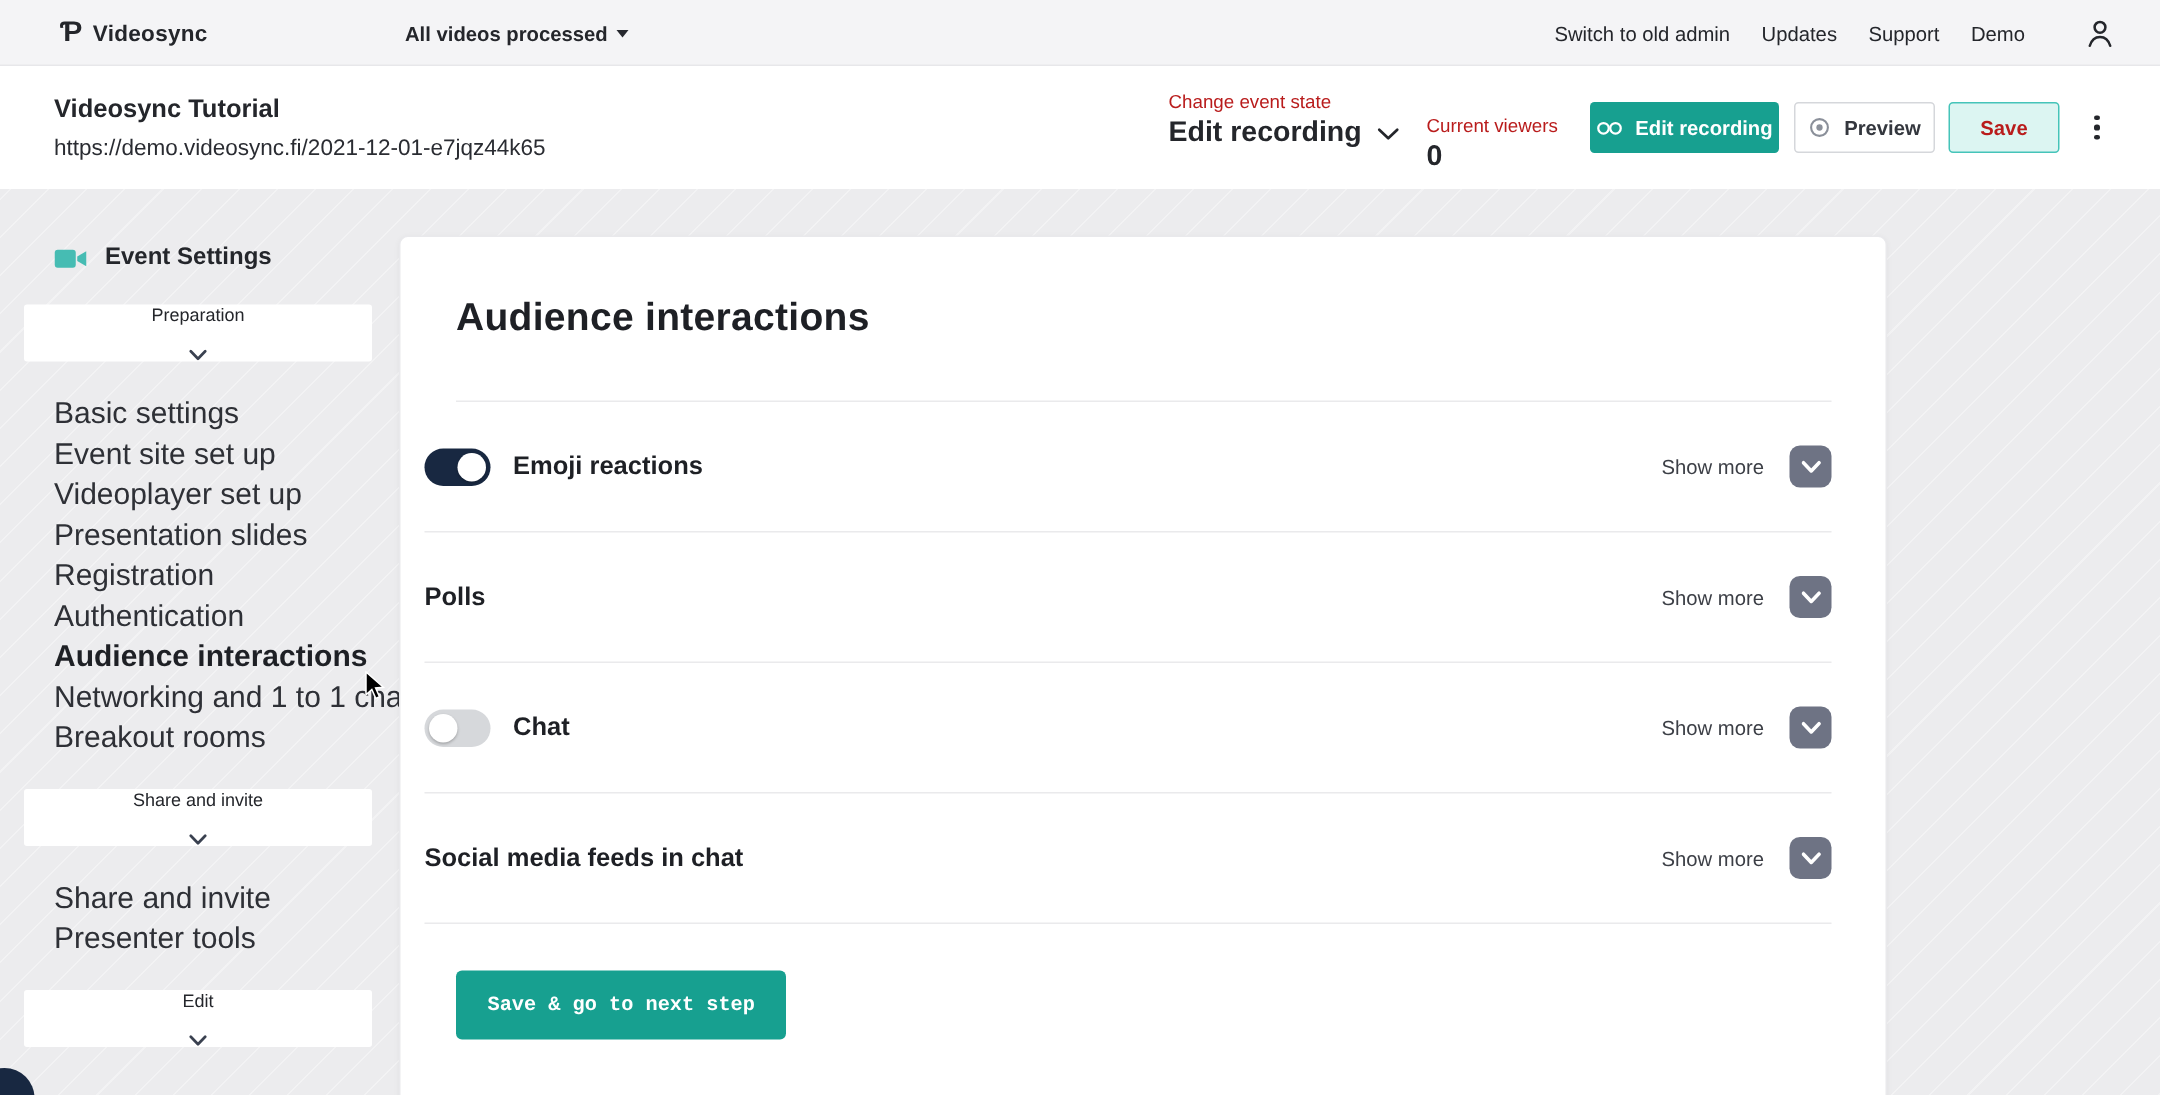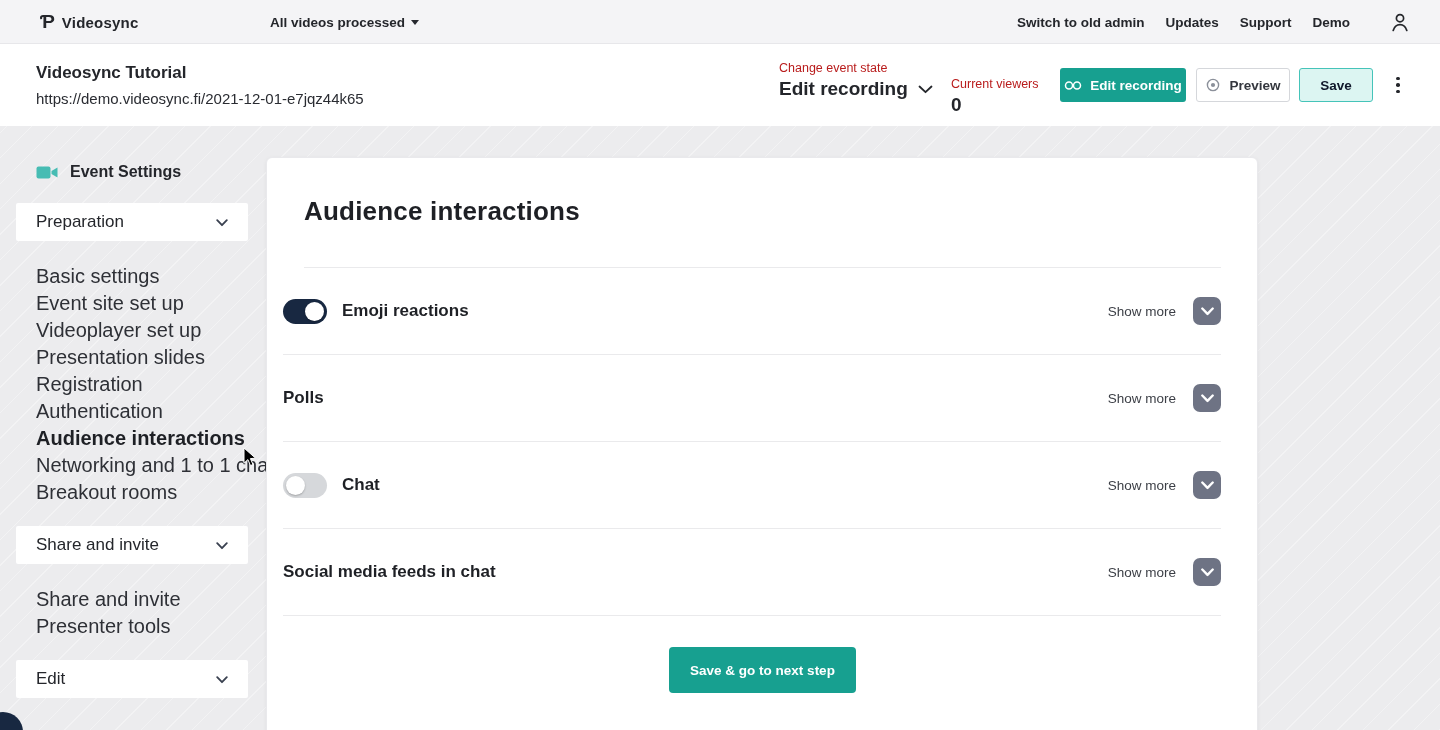--- a/index.html
+++ b/index.html
@@ -20,21 +20,21 @@
   }
   .brand { position:absolute; left:40px; top:0; height:44px; display:flex; align-items:center; gap:7px; }
   .brand-glyph { font-size:19px; font-weight:800; line-height:1; transform:translateY(-1px); }
   .brand-name { font-size:15px; font-weight:700; letter-spacing:.2px; }
   .status-dd {
     position:absolute; left:270px; top:0; height:44px; display:flex; align-items:center; gap:6px;
     font-size:13.5px; font-weight:600; cursor:pointer;
   }
   .caret-down { width:0; height:0; border-left:4.5px solid transparent; border-right:4.5px solid transparent; border-top:5px solid #26282e; }
   .top-links { position:absolute; right:90px; top:0; height:44px; display:flex; align-items:center; gap:21px; }
-  .top-link { font-size:13.5px; font-weight:700; cursor:pointer; white-space:nowrap; }
+  .top-link { font-size:13.5px; font-weight:400; cursor:pointer; white-space:nowrap; }
   .user-btn { position:absolute; right:31px; top:13px; width:18px; height:19px; cursor:pointer; }
 
   
   .header { position:absolute; top:44px; left:0; width:1440px; height:82px; background:#fff; z-index:4; }
   .event-title { position:absolute; left:36px; top:19px; font-size:17px; font-weight:700; }
   .event-url { position:absolute; left:36px; top:46px; font-size:15px; font-weight:400; color:#2a2c32; }
   .block-label { font-size:12.5px; color:#b91c1c; }
   .state-block { position:absolute; left:779px; top:17px; }
   .state-value { margin-top:3px; font-size:19px; font-weight:700; display:flex; align-items:center; gap:10px; cursor:pointer; }
   .viewers-block { position:absolute; left:951px; top:17px;margin-top:16px; }
@@ -52,21 +52,21 @@
     background:#ececee;
     background-image:repeating-linear-gradient(-45deg, rgba(255,255,255,.35) 0 1px, transparent 1px 18px);
   }
 
   
   .sidebar { position:absolute; top:0; left:0; width:264px; }
   .sidebar-head { margin:36px 0 21px 36px; display:flex; align-items:center; gap:12px; font-size:16px; font-weight:700; height:20px; }
   .side-card {
     margin:10px 16px 0; height:38px; background:#fff; border-radius:2px;
     display:flex; align-items:center; justify-content:space-between;
-    padding:0 20px; font-size:17px; cursor:pointer;
+    padding:0 20px; font-size:12px; cursor:pointer;flex-direction:column;
   }
   .side-card:first-of-type { margin-top:0; }
   .side-list { margin:22px 36px 20px; list-style:none; }
   .side-item { height:27px; display:flex; align-items:center; font-size:20px; color:#2e3036; cursor:pointer; white-space:nowrap; }
   .side-item.active { font-weight:700; color:#1e2025; }
   .chev { display:block; }
 
   
   .main-card {
     position:absolute; left:266px; top:31px; width:992px; height:660px;
@@ -78,21 +78,21 @@
   .rows { margin:0 36px 0 16px;text-align:center; }
   .feat-row { height:87px; display:flex; align-items:center; border-bottom:1px solid #eaeaec; }
   .feat-label { font-size:17px; font-weight:700; color:#1e2025; }
   .row-right { margin-left:auto; display:flex; align-items:center; gap:17px; }
   .show-more { font-size:13.5px; color:#3c3f46; cursor:pointer; }
   .exp-btn { width:28px; height:28px; border:none; border-radius:7px; display:flex; align-items:center; justify-content:center; cursor:pointer; }
   .toggle { width:44px; height:25px; border-radius:13px; position:relative; margin-right:15px; cursor:pointer; flex:0 0 auto; }
   .toggle .knob { position:absolute; top:3px; width:19px; height:19px; border-radius:50%; background:#fff; box-shadow:0 1px 2px rgba(0,0,0,.25); }
   .toggle.on .knob { right:3px; }
   .toggle.off .knob { left:3px; }
-  .footer-row { display:flex; justify-content:center; margin:31px 36px 0 37px; }
+  .footer-row { display:flex; justify-content:flex-start; margin:31px 36px 0 37px;font-family:Liberation Mono, monospace; }
   .btn-next { height:46px; padding:0 21px; border:none; border-radius:4px; color:#fff; font-size:13.5px; font-weight:600; font-family:inherit; cursor:pointer; }
 
   .cursor { position:absolute; left:243px; top:447px; z-index:9; pointer-events:none; }
   .corner-dot { position:absolute; left:-17px; top:586px; width:40px; height:40px; border-radius:50%; z-index:8; }
 </style>
 </head>
 <body>
 
 <div class="page">
 
@@ -147,21 +147,21 @@
     </button>
 
     <button class="btn btn-preview">
       <svg width="16" height="16" viewBox="0 0 16 16">
         <circle cx="8" cy="8" r="5.6" fill="none" stroke="#8b909a" stroke-width="1.4"></circle>
         <circle cx="8" cy="8" r="2.1" fill="#8b909a"></circle>
       </svg>
       <span>Preview</span>
     </button>
 
-    <button class="btn btn-save" id="btn-save" style="background: rgb(220, 245, 242); border-color: rgb(69, 196, 185); color: #0f172a;">
+    <button class="btn btn-save" id="btn-save" style="background: rgb(220, 245, 242); border-color: rgb(69, 196, 185); color: #b91c1c;">
       <span>Save</span>
     </button>
 
     <div class="kebab">
         <i></i>
         <i></i>
         <i></i>
       </div>
   </div>
 

